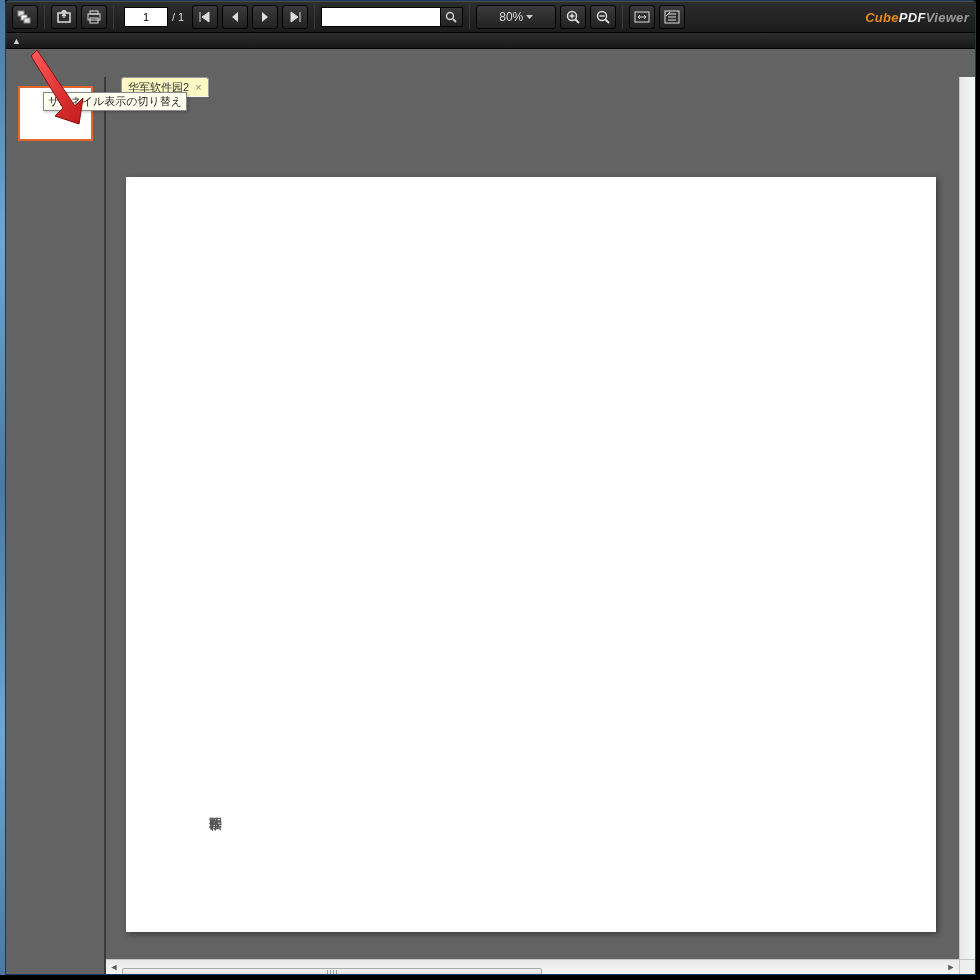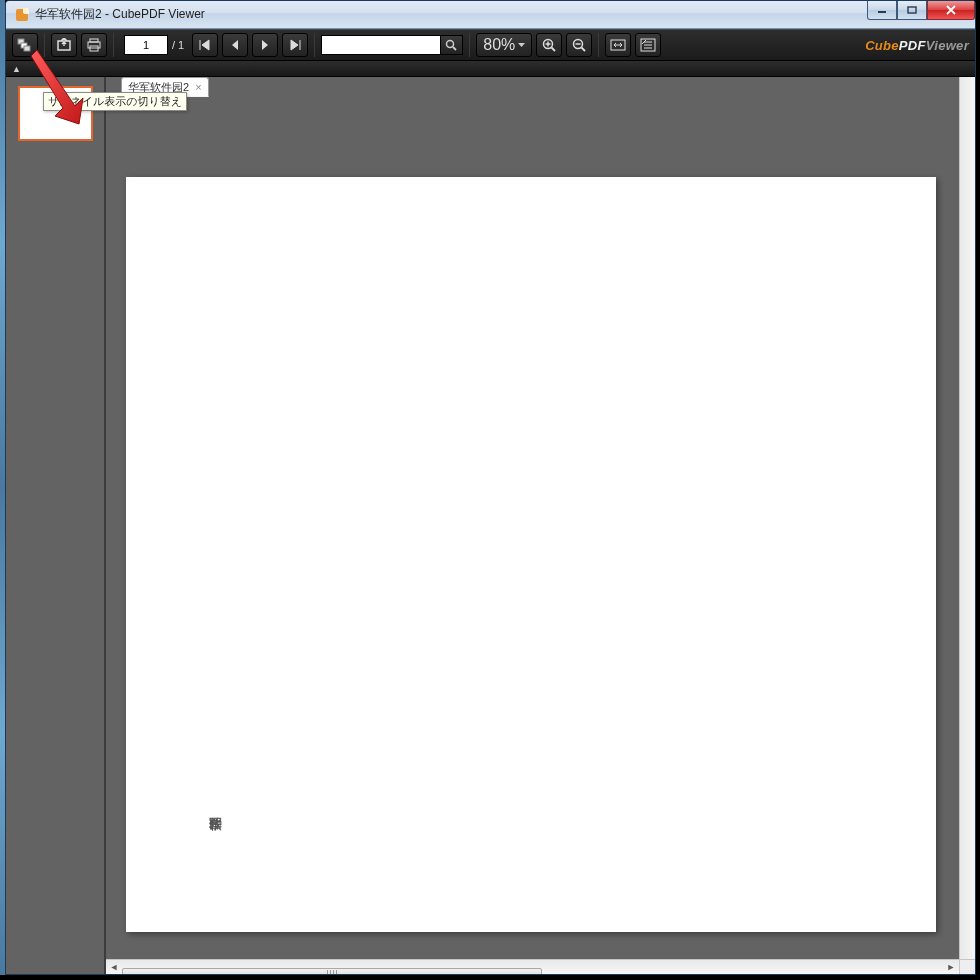--- a/index.html
+++ b/index.html
@@ -29,39 +29,39 @@
   background:linear-gradient(#e99,#d44 48%,#c22 52%,#e55); color:#fff; border-color:#8a2a2a; }
 .winbtn svg { display:block; }
 
 .toolbar { height:32px; background:linear-gradient(#2d2d2d,#1b1b1b);
   border-top:1px solid #4a4a4a; border-bottom:1px solid #000;
   display:flex; align-items:center; padding:0 6px; gap:4px; color:#e6e6e6; }
 .tb-sep { width:1px; height:24px; background:#000; border-right:1px solid #3a3a3a; margin:0 2px; }
 .tb-btn { width:26px; height:24px; border:1px solid #000; border-radius:3px;
   background:linear-gradient(#3a3a3a,#222); display:flex; align-items:center; justify-content:center;
   color:#ddd; cursor:pointer; }
-.tb-btn.wide { width:auto; padding:0 6px; font-size:16px; gap:3px; }
+.tb-btn.wide { width:auto; padding:0 22px; font-size:12px; gap:3px; }
 .tb-btn svg { display:block; }
 .pagebox { display:flex; align-items:center; gap:4px; margin:0 4px; }
 .pagein { width:44px; height:20px; background:#fff; border:1px solid #000; text-align:center; font-size:11px; }
 .pagetot { font-size:11px; color:#ddd; }
 .searchbox { width:120px; height:20px; background:#fff; border:1px solid #000; font-size:11px; padding:0 4px; }
 .searchwrap { display:flex; align-items:center; }
 .searchbtn { width:22px; height:20px; border:1px solid #000; border-left:none;
   background:linear-gradient(#3a3a3a,#222); display:flex; align-items:center; justify-content:center; }
 .spacer { flex:1; }
 .brand { font-size:13px; font-style:italic; font-weight:bold; letter-spacing:.3px; }
 .brand .c1 { color:#e88a1a;margin-top:24px; } .brand .c2 { color:#f0f0f0;text-align:center; } .brand .c3 { color:#9a9a9a; }
 
 .navstrip { height:16px; background:linear-gradient(#2d2d2d,#181818);
   border-bottom:1px solid #000; display:flex; align-items:center; padding-left:6px; }
 .navstrip .tri { color:#cfcfcf; font-size:9px; }
 
 .tabstrip { position:absolute; top:76px; left:115px; height:20px; display:flex; z-index:6; }
-.tab { height:20px; background:#ffffff; border:1px solid #9a9a9a; border-bottom-color:#f5f5f5;
+.tab { height:20px; background:#fef9c3; border:1px solid #9a9a9a; border-bottom-color:#f5f5f5;
   border-radius:3px 3px 0 0; display:flex; align-items:center; padding:0 6px; gap:6px;
   font-size:11px; color:#333; }
 .tab .x { color:#888; font-size:11px; cursor:pointer; }
 
 .body { position:absolute; top:76px; left:0; right:0; bottom:0; display:flex; }
 
 .thumbs { width:100px; background:#636363; border-right:2px solid #3c3c3c;
   display:flex; flex-direction:column; align-items:center; padding-top:5px; position:relative; }
 .thumb { width:75px; height:55px; background:#fff; border:2px solid #e4662a; margin-top:4px;
   position:relative; }
@@ -94,44 +94,20 @@
 .arrowOverlay { position:absolute; top:48px; left:29px; width:60px; height:80px;
   z-index:30; pointer-events:none; }
 </style>
 </head>
 <body>
 
 <div class="sideribbon"></div>
 
 <div class="win">
 
-  <div class="titlebar">
-    <div class="icon">
-      <div class="ibody"></div>
-        <div class="ifold"></div>
-    </div>
-    <div class="text">华军软件园2 - CubePDF Viewer</div>
-    <div class="winbtns">
-      <div class="winbtn min">
-        <svg width="10" height="8">
-            <rect x="1" y="5" width="8" height="2" fill="#2a3b4a"></rect>
-          </svg>
-      </div>
-      <div class="winbtn">
-        <svg width="10" height="8">
-            <rect x="1" y="1" width="8" height="6" fill="none" stroke="#2a3b4a" stroke-width="1.4"></rect>
-          </svg>
-      </div>
-      <div class="winbtn close">
-        <svg width="12" height="10">
-            <path d="M2 1 L10 9 M10 1 L2 9" stroke="#fff" stroke-width="1.8"></path>
-          </svg>
-      </div>
-    </div>
-  </div>
 
   <div class="toolbar">
     <div class="tb-btn">
       <svg width="16" height="14">
         <rect x="1" y="1" width="6" height="5" fill="#ddd" stroke="#888"></rect>
           <rect x="4" y="5" width="6" height="5" fill="#fff" stroke="#888"></rect>
           <rect x="7" y="8" width="6" height="5" fill="#ddd" stroke="#888"></rect>
       </svg>
     </div>
     <div class="tb-sep"></div>

